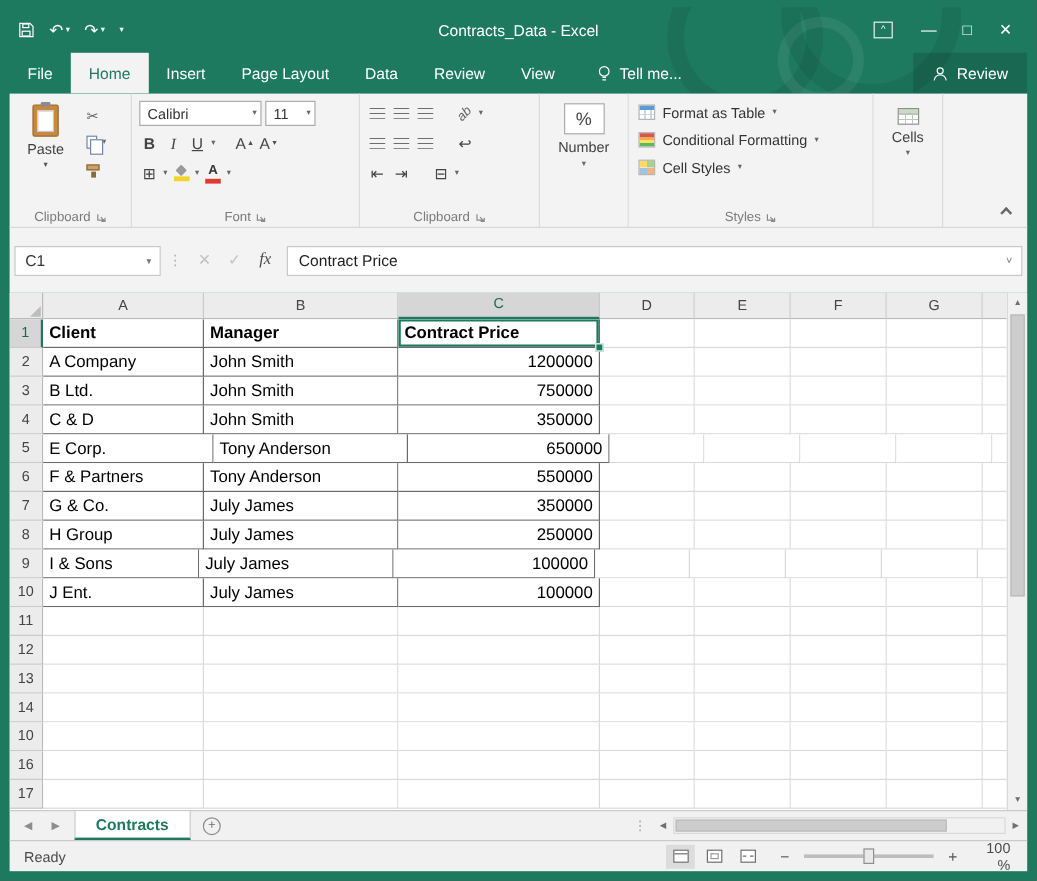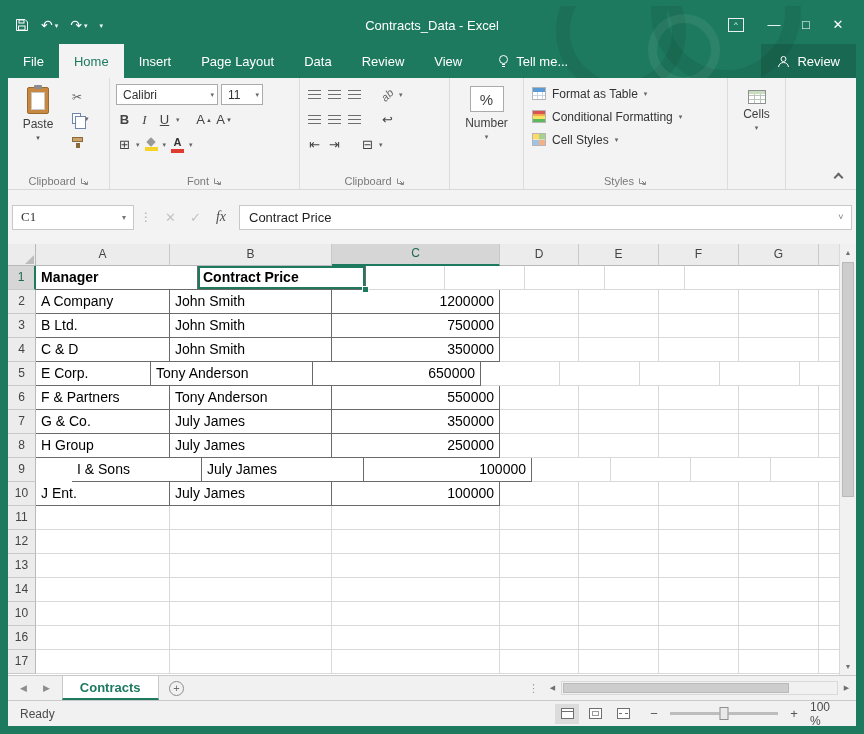--- a/index.html
+++ b/index.html
@@ -75,21 +75,21 @@
   .cs-icon{width:14px;height:13px;border:1px solid #b5b5b5;background:linear-gradient(90deg,#ffd966 50%,#a9d18e 50%) 0 0/100% 50% no-repeat,linear-gradient(90deg,#9dc3e6 50%,#f4b183 50%) 0 100%/100% 50% no-repeat;display:inline-block;}
   .bigbtn{display:flex;flex-direction:column;align-items:center;gap:3px;font-size:12px;color:#3f3f3f;padding-top:8px;}
   .cells-icon{width:18px;height:14px;border:1px solid #8f8f8f;background-color:#fff;background-image:linear-gradient(180deg,#c8dcc0 0 3px,transparent 3px),repeating-linear-gradient(to right,transparent 0 5px,#b9c6b9 5px 6px),repeating-linear-gradient(to bottom,transparent 0 3.5px,#b9c6b9 3.5px 4.5px);display:block;}
   .collapse{position:absolute;right:10px;bottom:5px;width:16px;height:14px;display:flex;align-items:flex-start;justify-content:center;}
   .chevup{width:7px;height:7px;border-left:2px solid #666;border-top:2px solid #666;transform:rotate(45deg);margin-top:4px;}
   .launcher{display:block;}
 
   
   .fbar{height:54px;background:#f3f3f3;display:flex;align-items:center;padding:0 4px;flex:none;}
   .namebox{width:122px;height:25px;border:1px solid #c8c8c8;background:#fff;display:flex;align-items:center;font-size:13px;color:#333;}
-  .nb-text{flex:1;padding-left:8px;font-family:Liberation Serif, serif;}
+  .nb-text{flex:1;padding-left:8px;}
   .nb-chev{width:18px;align-self:stretch;display:flex;align-items:center;justify-content:center;font-size:8px;color:#777;}
   .fdots{color:#adadad;font-size:12px;margin:0 6px;}
   .fbx{width:25px;text-align:center;font-size:13px;color:#c2c2c2;}
   .fx-fx{width:26px;text-align:center;font-family:"Liberation Serif",serif;font-style:italic;font-size:14px;color:#4d4d4d;}
   .finput{flex:1;height:25px;border:1px solid #c8c8c8;background:#fff;margin-left:5px;display:flex;align-items:center;font-size:13px;color:#1f1f1f;}
   .fi-text{flex:1;padding-left:9px;}
   .fi-chev{width:20px;text-align:center;color:#777;font-size:9px;}
 
   
   .sheet{flex:1;display:flex;overflow:hidden;background:#fff;}
@@ -138,21 +138,21 @@
   .vbtn.active{background:#dcdcdc;}
   .vicon{width:13px;height:11px;border:1px solid #6f6f6f;background:#fff;position:relative;display:block;}
   .vicon.normal::after{content:"";position:absolute;left:0;right:0;top:2px;height:1px;background:#6f6f6f;}
   .vicon.layout::after{content:"";position:absolute;left:2px;right:2px;top:2px;bottom:2px;border:1px solid #9a9a9a;}
   .vicon.break::after{content:"";position:absolute;left:1px;right:1px;top:4px;border-top:1px dashed #6f6f6f;}
   .sb-zoom{display:flex;align-items:center;gap:9px;}
   .zbtn{color:#555;font-size:13px;width:14px;text-align:center;}
   .ztrack{width:108px;height:3px;background:#bdbdbd;position:relative;}
   .ztick{position:absolute;left:50%;top:-3px;width:1px;height:9px;background:#9a9a9a;}
   .zhandle{position:absolute;left:50%;top:-5px;transform:translateX(-50%);width:9px;height:13px;background:#e9e9e9;border:1px solid #8f8f8f;}
-  .zval{width:46px;padding-right:14px;}
+  .zval{width:46px;text-align:right;padding-right:14px;}
 </style>
 </head>
 <body>
 
 <div class="window">
 
   <div class="green-head">
     <div class="deco d1"></div>
     <div class="deco d2"></div>
     <div class="deco d3"></div>
@@ -418,20 +418,21 @@
           <div class="colhdr sel" style="width: 168px;">C</div>
           <div class="colhdr" style="width: 79px;">D</div>
           <div class="colhdr" style="width: 80px;">E</div>
           <div class="colhdr" style="width: 80px;">F</div>
           <div class="colhdr" style="width: 80px;">G</div>
           <div class="colhdr fill"></div>
         </div>
       <div class="grid-body">
           <div class="grow">
             <div class="rowhdr sel">1</div>
+            <div class="cell bold db" style="width: 134px;">Client</div>
             <div class="cell bold db" style="width: 162px;">Manager</div>
             <div class="cell bold db selected" style="width: 168px;">Contract Price<span class="fill-handle"></span></div>
             <div class="cell" style="width: 79px;"></div>
             <div class="cell" style="width: 80px;"></div>
             <div class="cell" style="width: 80px;"></div>
             <div class="cell" style="width: 80px;"></div>
             <div class="cell fill"></div>
           </div>
           <div class="grow">
             <div class="rowhdr">2</div>
@@ -461,21 +462,21 @@
             <div class="cell db" style="width: 162px;">John Smith</div>
             <div class="cell db num" style="width: 168px;">350000</div>
             <div class="cell" style="width: 79px;"></div>
             <div class="cell" style="width: 80px;"></div>
             <div class="cell" style="width: 80px;"></div>
             <div class="cell" style="width: 80px;"></div>
             <div class="cell fill"></div>
           </div>
           <div class="grow">
             <div class="rowhdr">5</div>
-            <div class="cell db" style="width: 115px;">E Corp.</div>
+            <div class="cell db" style="width: 142px;">E Corp.</div>
             <div class="cell db" style="width: 162px;">Tony Anderson</div>
             <div class="cell db num" style="width: 168px;">650000</div>
             <div class="cell" style="width: 79px;"></div>
             <div class="cell" style="width: 80px;"></div>
             <div class="cell" style="width: 80px;"></div>
             <div class="cell" style="width: 80px;"></div>
             <div class="cell fill"></div>
           </div>
           <div class="grow">
             <div class="rowhdr">6</div>
@@ -505,21 +506,21 @@
             <div class="cell db" style="width: 162px;">July James</div>
             <div class="cell db num" style="width: 168px;">250000</div>
             <div class="cell" style="width: 79px;"></div>
             <div class="cell" style="width: 80px;"></div>
             <div class="cell" style="width: 80px;"></div>
             <div class="cell" style="width: 80px;"></div>
             <div class="cell fill"></div>
           </div>
           <div class="grow">
             <div class="rowhdr">9</div>
-            <div class="cell db" style="width: 130px; margin-left: 36px;">I &amp; Sons</div>
+            <div class="cell db" style="width: 130px;">I &amp; Sons</div>
             <div class="cell db" style="width: 162px;">July James</div>
             <div class="cell db num" style="width: 168px;">100000</div>
             <div class="cell" style="width: 79px;"></div>
             <div class="cell" style="width: 80px;"></div>
             <div class="cell" style="width: 80px;"></div>
             <div class="cell" style="width: 80px;"></div>
             <div class="cell fill"></div>
           </div>
           <div class="grow">
             <div class="rowhdr">10</div>

